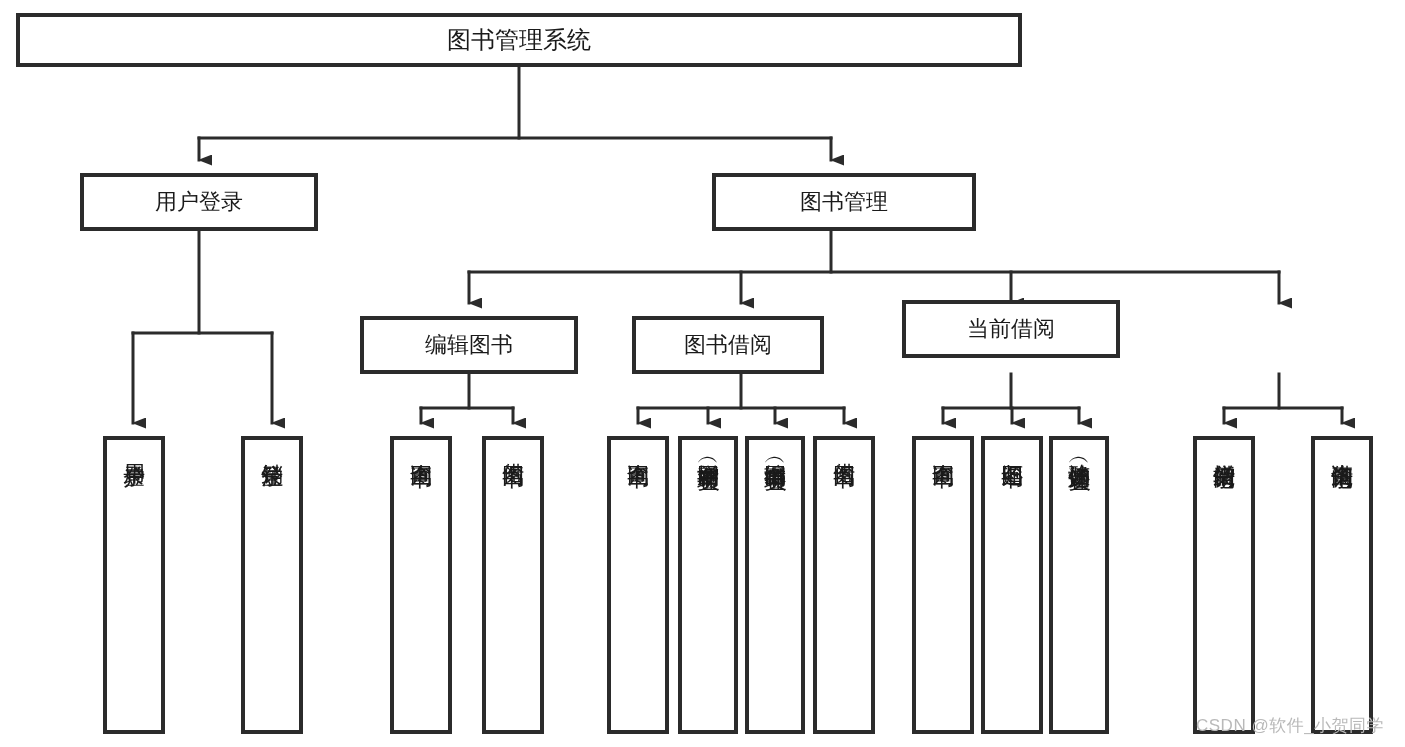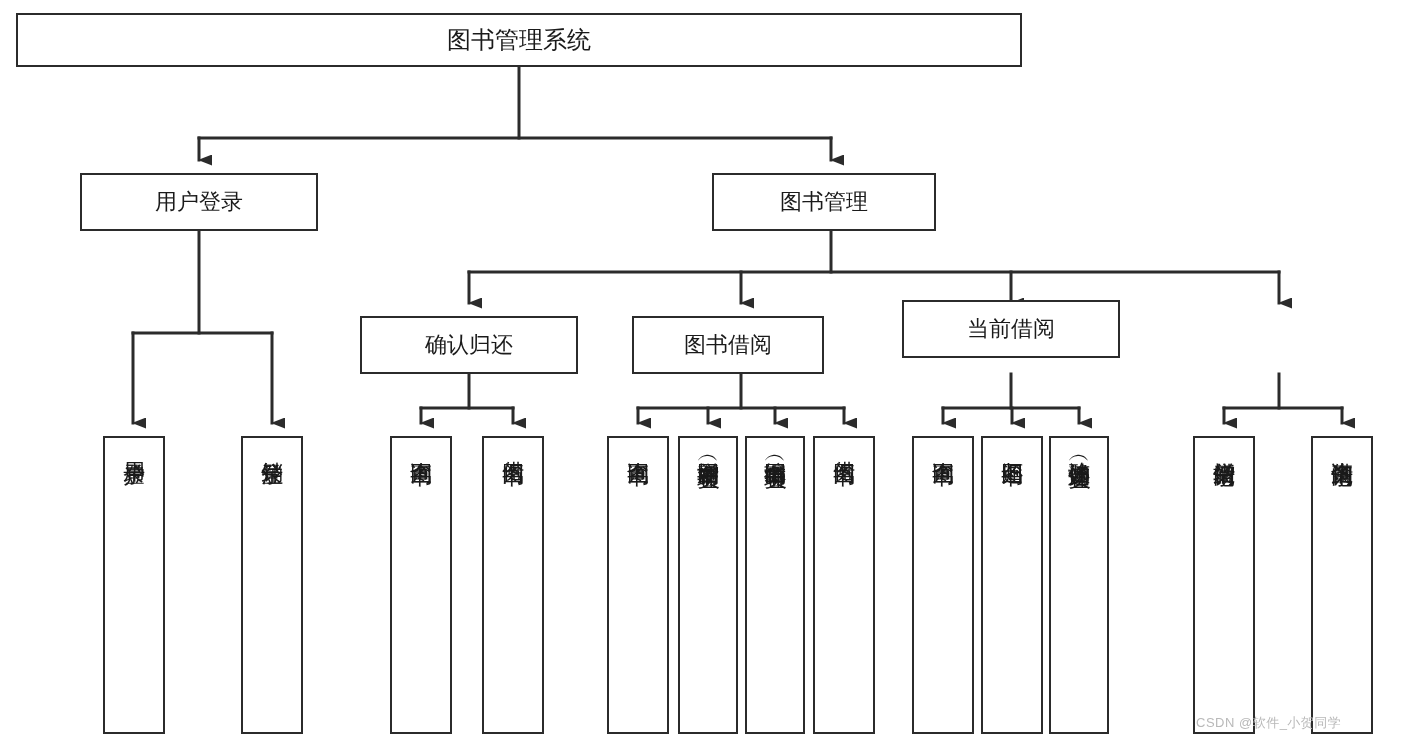--- a/index.html
+++ b/index.html
@@ -19,21 +19,21 @@
     position: absolute;
     left: 0;
     top: 0;
     width: 1405px;
     height: 747px;
     pointer-events: none;
   }
   .node {
     position: absolute;
     box-sizing: border-box;
-    border: 2px solid #3b82f6;
+    border: 4px solid #3b82f6;
     background: #ffffff;
     color: #1a1a1a;
     display: flex;
     align-items: center;
     justify-content: center;
     text-align: center;
     line-height: 1.12;
   }
   .node.root {
     font-size: 24px;
@@ -46,21 +46,21 @@
     writing-mode: vertical-rl;
     text-orientation: upright;
     letter-spacing: 1px;
     padding-top: 6px;
     padding-bottom: 6px;
     justify-content: flex-start;
     align-items: center;
   }
   .watermark {
     position: absolute;
-    font-size: 13px;
+    font-size: 17px;
     color: #b9b9b9;
     white-space: nowrap;
     letter-spacing: 0.5px;
   }
 </style>
 </head>
 <body>
 
 <div id="canvas">
 
@@ -112,22 +112,22 @@
       <path d="M 1279 374 L 1279 408"></path>
       <path d="M 1224 408 L 1342 408"></path>
       <path d="M 1224 408 L 1224 423" marker-end="url(#arrow)"></path>
       <path d="M 1342 408 L 1342 423" marker-end="url(#arrow)"></path>
     </g>
   </svg>
 
   <div class="node root" style="left: 16px; top: 13px; width: 1006px; height: 54px; border-color: rgb(43, 43, 43); background: rgb(255, 255, 255); color: rgb(26, 26, 26);">图书管理系统</div>
 
   <div class="node branch" style="left: 80px; top: 173px; width: 238px; height: 58px; border-color: rgb(43, 43, 43); background: rgb(255, 255, 255); color: rgb(26, 26, 26);">用户登录</div>
-  <div class="node branch" style="left: 712px; top: 173px; width: 224px; height: 58px; border-color: rgb(43, 43, 43); background: rgb(255, 255, 255); color: rgb(26, 26, 26);">图书管理</div>
-  <div class="node branch" style="left: 360px; top: 316px; width: 218px; height: 58px; border-color: rgb(43, 43, 43); background: rgb(255, 255, 255); color: rgb(26, 26, 26);">确认归还</div>
+  <div class="node branch" style="left: 712px; top: 173px; width: 264px; height: 58px; border-color: rgb(43, 43, 43); background: rgb(255, 255, 255); color: rgb(26, 26, 26);">图书管理</div>
+  <div class="node branch" style="left: 360px; top: 316px; width: 218px; height: 58px; border-color: rgb(43, 43, 43); background: rgb(255, 255, 255); color: rgb(26, 26, 26);">编辑图书</div>
   <div class="node branch" style="left: 632px; top: 316px; width: 192px; height: 58px; border-color: rgb(43, 43, 43); background: rgb(255, 255, 255); color: rgb(26, 26, 26);">图书借阅</div>
   <div class="node branch" style="left: 902px; top: 300px; width: 218px; height: 58px; border-color: rgb(43, 43, 43); background: rgb(255, 255, 255); color: rgb(26, 26, 26);">当前借阅</div>
 
   <div class="node leaf" style="left: 103px; top: 436px; width: 62px; height: 298px; border-color: rgb(43, 43, 43); background: rgb(255, 255, 255); color: rgb(26, 26, 26);">用户登录</div>
   <div class="node leaf" style="left: 241px; top: 436px; width: 62px; height: 298px; border-color: rgb(43, 43, 43); background: rgb(255, 255, 255); color: rgb(26, 26, 26);">注销登录</div>
   <div class="node leaf" style="left: 390px; top: 436px; width: 62px; height: 298px; border-color: rgb(43, 43, 43); background: rgb(255, 255, 255); color: rgb(26, 26, 26);">查询图书</div>
   <div class="node leaf" style="left: 482px; top: 436px; width: 62px; height: 298px; border-color: rgb(43, 43, 43); background: rgb(255, 255, 255); color: rgb(26, 26, 26);">借阅图书</div>
   <div class="node leaf" style="left: 607px; top: 436px; width: 62px; height: 298px; border-color: rgb(43, 43, 43); background: rgb(255, 255, 255); color: rgb(26, 26, 26);">查询图书</div>
   <div class="node leaf" style="left: 678px; top: 436px; width: 60px; height: 298px; border-color: rgb(43, 43, 43); background: rgb(255, 255, 255); color: rgb(26, 26, 26);">新增图书（管理员）</div>
   <div class="node leaf" style="left: 745px; top: 436px; width: 60px; height: 298px; border-color: rgb(43, 43, 43); background: rgb(255, 255, 255); color: rgb(26, 26, 26);">编辑图书（管理员）</div>

